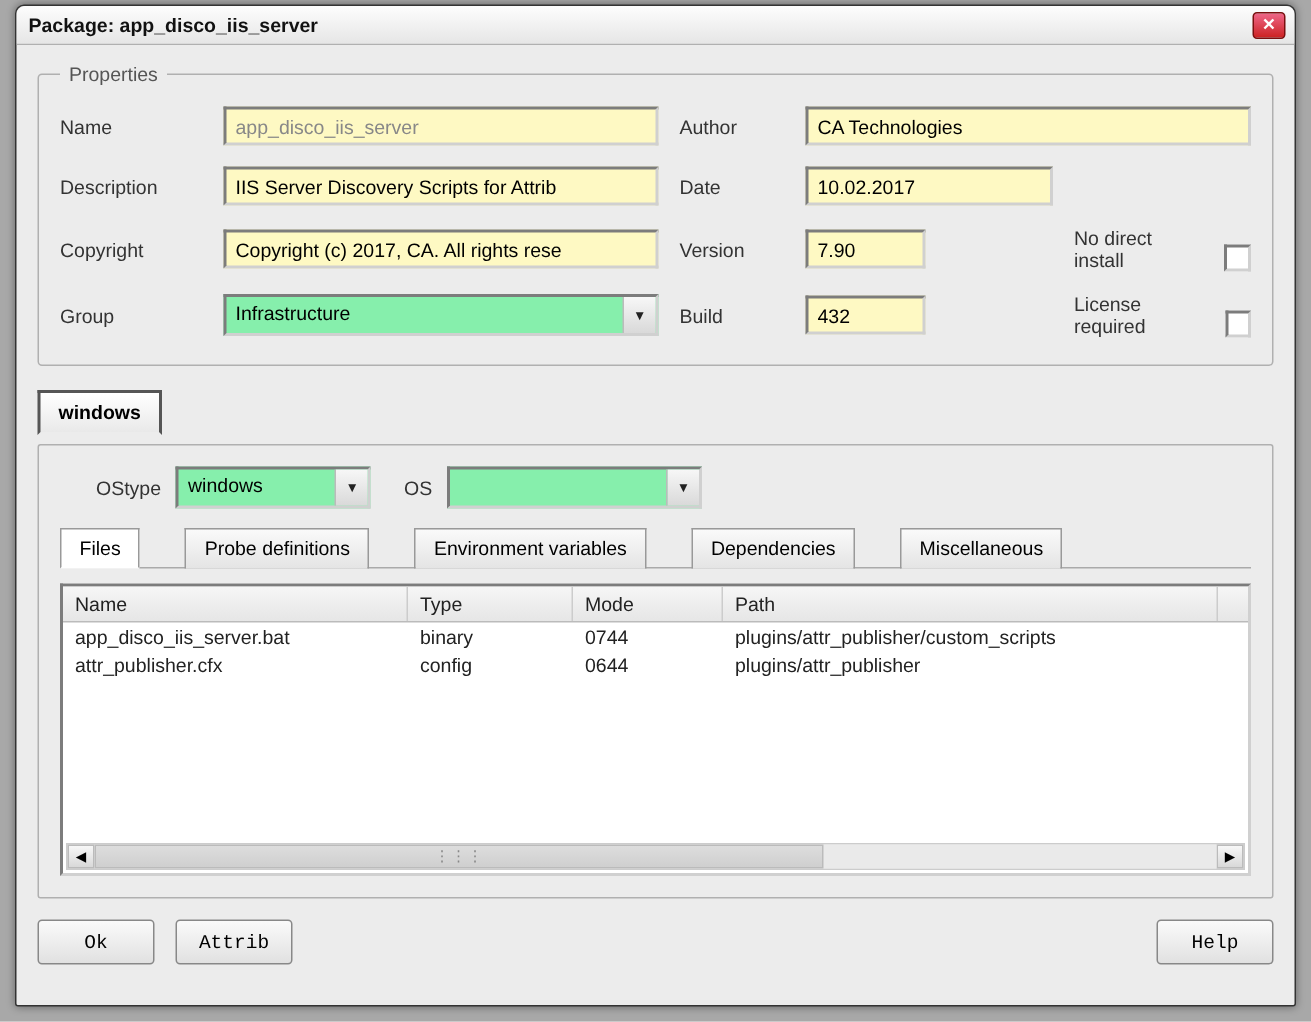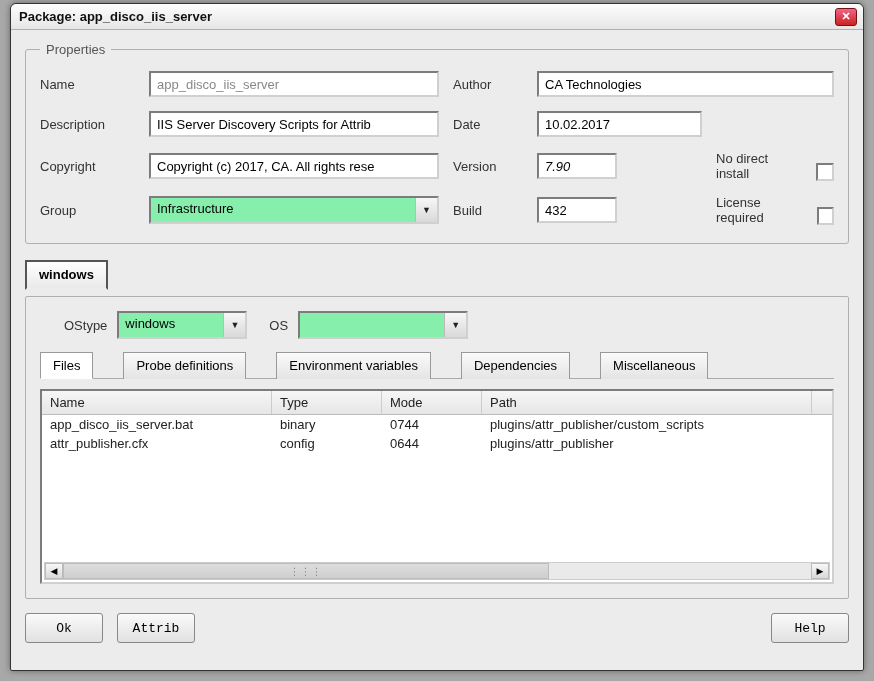--- a/index.html
+++ b/index.html
@@ -71,21 +71,21 @@
   display: grid;
   grid-template-columns: 95px 290px 70px 165px 1fr;
   column-gap: 14px;
   row-gap: 14px;
   align-items: center;
 }
 .lbl { color: #333; }
 .txt {
   height: 26px;
   border: 2px inset #d0d0d0;
-  background: #ffffff;
+  background: #fef9c3;
   padding: 2px 6px;
   font-family: inherit;
   font-size: 13px;
   width: 100%;
 }
 .txt[readonly]{ color: #888; }
 .combo-wrap {
   display: flex;
   height: 28px;
   border: 2px inset #d0d0d0;
@@ -232,21 +232,21 @@
 
         <div class="lbl">Description</div>
         <input class="txt" value="IIS Server Discovery Scripts for Attrib" style="">
         <div class="lbl">Date</div>
         <input class="txt" value="10.02.2017" style="">
         <div></div>
 
         <div class="lbl">Copyright</div>
         <input class="txt" value="Copyright (c) 2017, CA. All rights rese" style="">
         <div class="lbl">Version</div>
-        <input class="txt" style="width: 80px; font-style: italic;" value="7.90">
+        <input class="txt" style="width: 80px;" value="7.90">
         <div class="chk-row">
           <span class="lbl">No direct install</span>
           <span class="chk"></span>
         </div>
 
         <div class="lbl">Group</div>
         <div class="combo-wrap">
           <div class="cval">Infrastructure</div>
           <div class="cbtn">
               <span class="tri">▼</span>

